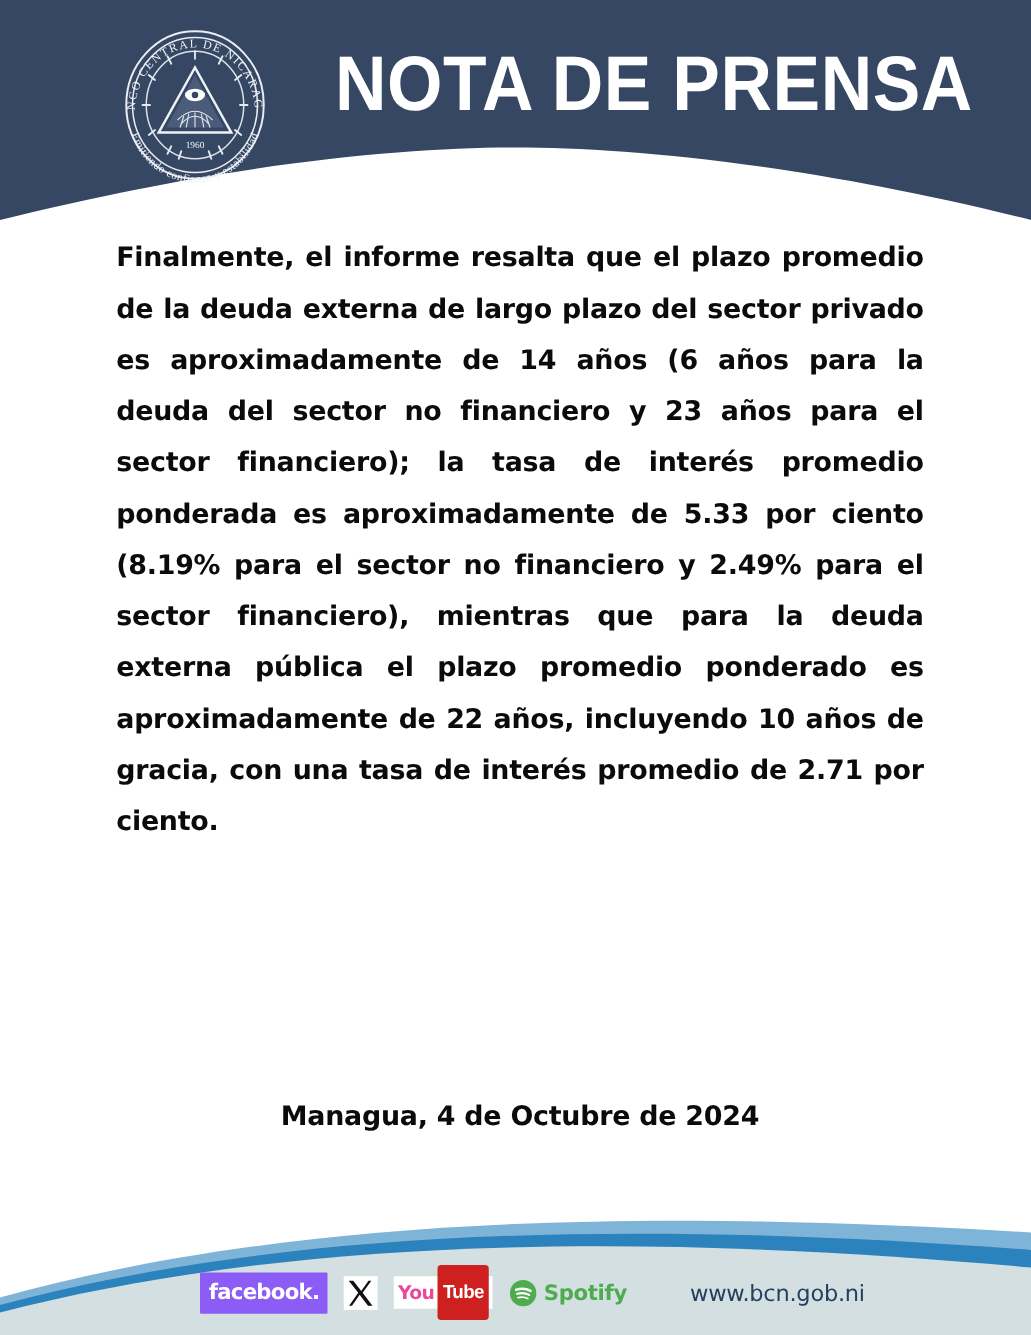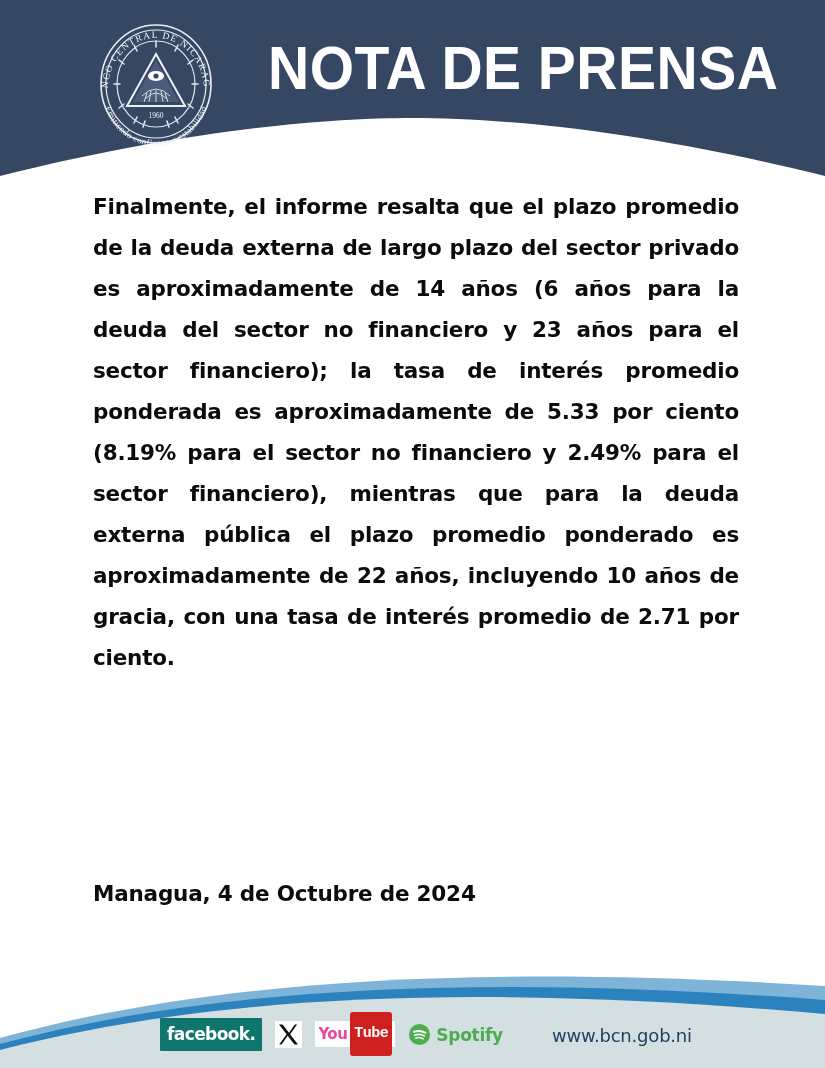--- a/index.html
+++ b/index.html
@@ -87,21 +87,21 @@
     margin-top: 41px;
   }
   .para:last-of-type {
     text-align: justify;
   }
   .dateline {
     position: absolute;
     left: 93px;
     top: 878px;
     width: 646px;
-    text-align: left;
+    text-align: center;
     color: #0b0b0b;
     font-family: "DejaVu Sans", sans-serif;
     font-weight: bold;
     font-size: 21.5px;
     line-height: 32px;
     letter-spacing: -0.2px;
   }
 
   
   .footer {
@@ -123,21 +123,21 @@
   .social-row {
     position: absolute;
     left: 160px;
     top: 1018px;
     display: flex;
     align-items: center;
     gap: 13px;
     height: 32px;
   }
   .fb-badge {
-    background: #0f766e;
+    background: #8b5cf6;
     color: #ffffff;
     font-family: "DejaVu Sans", sans-serif;
     font-weight: bold;
     font-size: 17px;
     line-height: 25px;
     height: 25px;
     padding: 4px 7px;
     letter-spacing: -0.6px;
     display: block;
     border-radius: 1px;
@@ -160,21 +160,21 @@
     color: #ec4899;
     font-family: "DejaVu Sans", sans-serif;
     font-weight: bold;
     font-size: 15px;
     line-height: 20px;
     letter-spacing: -0.5px;
   }
   .yt-tube {
     background: #cd201f;
     color: #ffffff;
-    font-family: Liberation Mono, monospace;
+    font-family: Liberation Sans, sans-serif;
     font-weight: bold;
     font-size: 15px;
     line-height: 20px;
     padding: 12px 4px;
     border-radius: 3px;
     letter-spacing: -0.5px;
   }
   .sp-badge {
     display: flex;
     align-items: flex-end;

